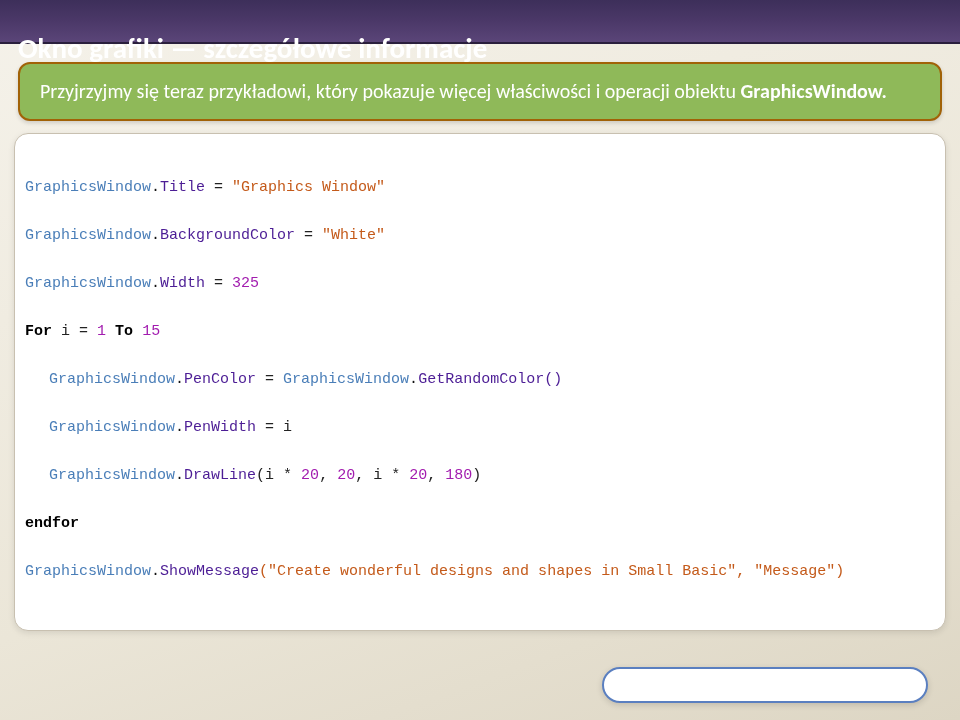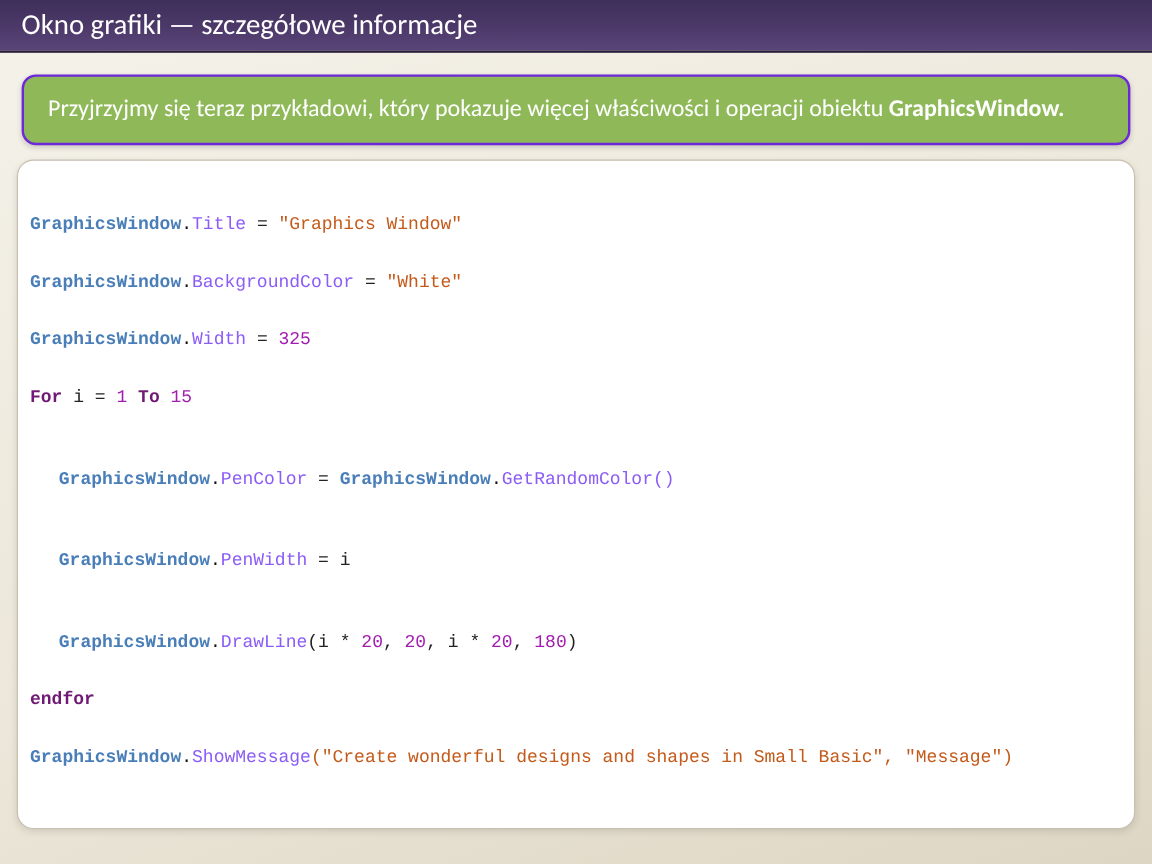--- a/index.html
+++ b/index.html
@@ -11,27 +11,28 @@
     overflow: hidden;
   }
   .header {
     background: linear-gradient(180deg, #3d2f5a 0%, #4b3868 50%, #5a4578 100%);
     border-bottom: 2px solid #2a1f3d;
     padding: 6px 18px 4px;
     height: 44px;
   }
   .header h1 {
     color: #fff;
-    font-size: 24px;
-    font-weight: 400;
+    font-size: 29px;
+    font-weight: 700;
+    margin-top: 24px;
   }
   .green-box {
     margin: 18px 18px 12px;
     background: #8fb959;
-    border: 2px solid #6d28d9;
+    border: 2px solid #a16207;
     border-radius: 12px;
     padding: 14px 20px;
     color: #fff;
     font-size: 20px;
     line-height: 1.35;
     box-shadow: 0 2px 4px rgba(0,0,0,0.15);
   }
   .green-box strong { font-weight: 700; }
   .code-box {
     margin: 0 14px;
@@ -39,28 +40,28 @@
     border: 1px solid #c8c0b0;
     border-radius: 14px;
     padding: 18px 10px 22px;
     font-family: Consolas, 'Courier New', monospace;
     font-size: 15px;
     line-height: 1.6;
     color: #222;
     box-shadow: 0 2px 6px rgba(0,0,0,0.1);
     white-space: pre;
   }
-  .code-box .obj { color: #4a7eb8; font-weight: bold; }
+  .code-box .obj { color: #4a7eb8; }
   .code-box .dot { color: #111; }
-  .code-box .member { color: #8b5cf6; }
+  .code-box .member { color: #4c1d95; }
   .code-box .num { color: #a21caf; }
   .code-box .str { color: #c45a1a; }
-  .code-box .kw { color: #701a75; font-weight: 700; }
+  .code-box .kw { color: #000000; font-weight: 700; }
   .code-box .line { display: block; }
-  .code-box .indent { padding-left: 24px; margin-top: 20px; }
+  .code-box .indent { padding-left: 24px; }
 
   .bottom { position: relative; margin-top: 30px; }
 
   .callout {
     position: absolute; left: 602px; top: 6px;
     width: 326px;
     background: #fff;
     border: 2px solid #5a7fc0;
     border-radius: 18px;
     padding: 16px 18px;

